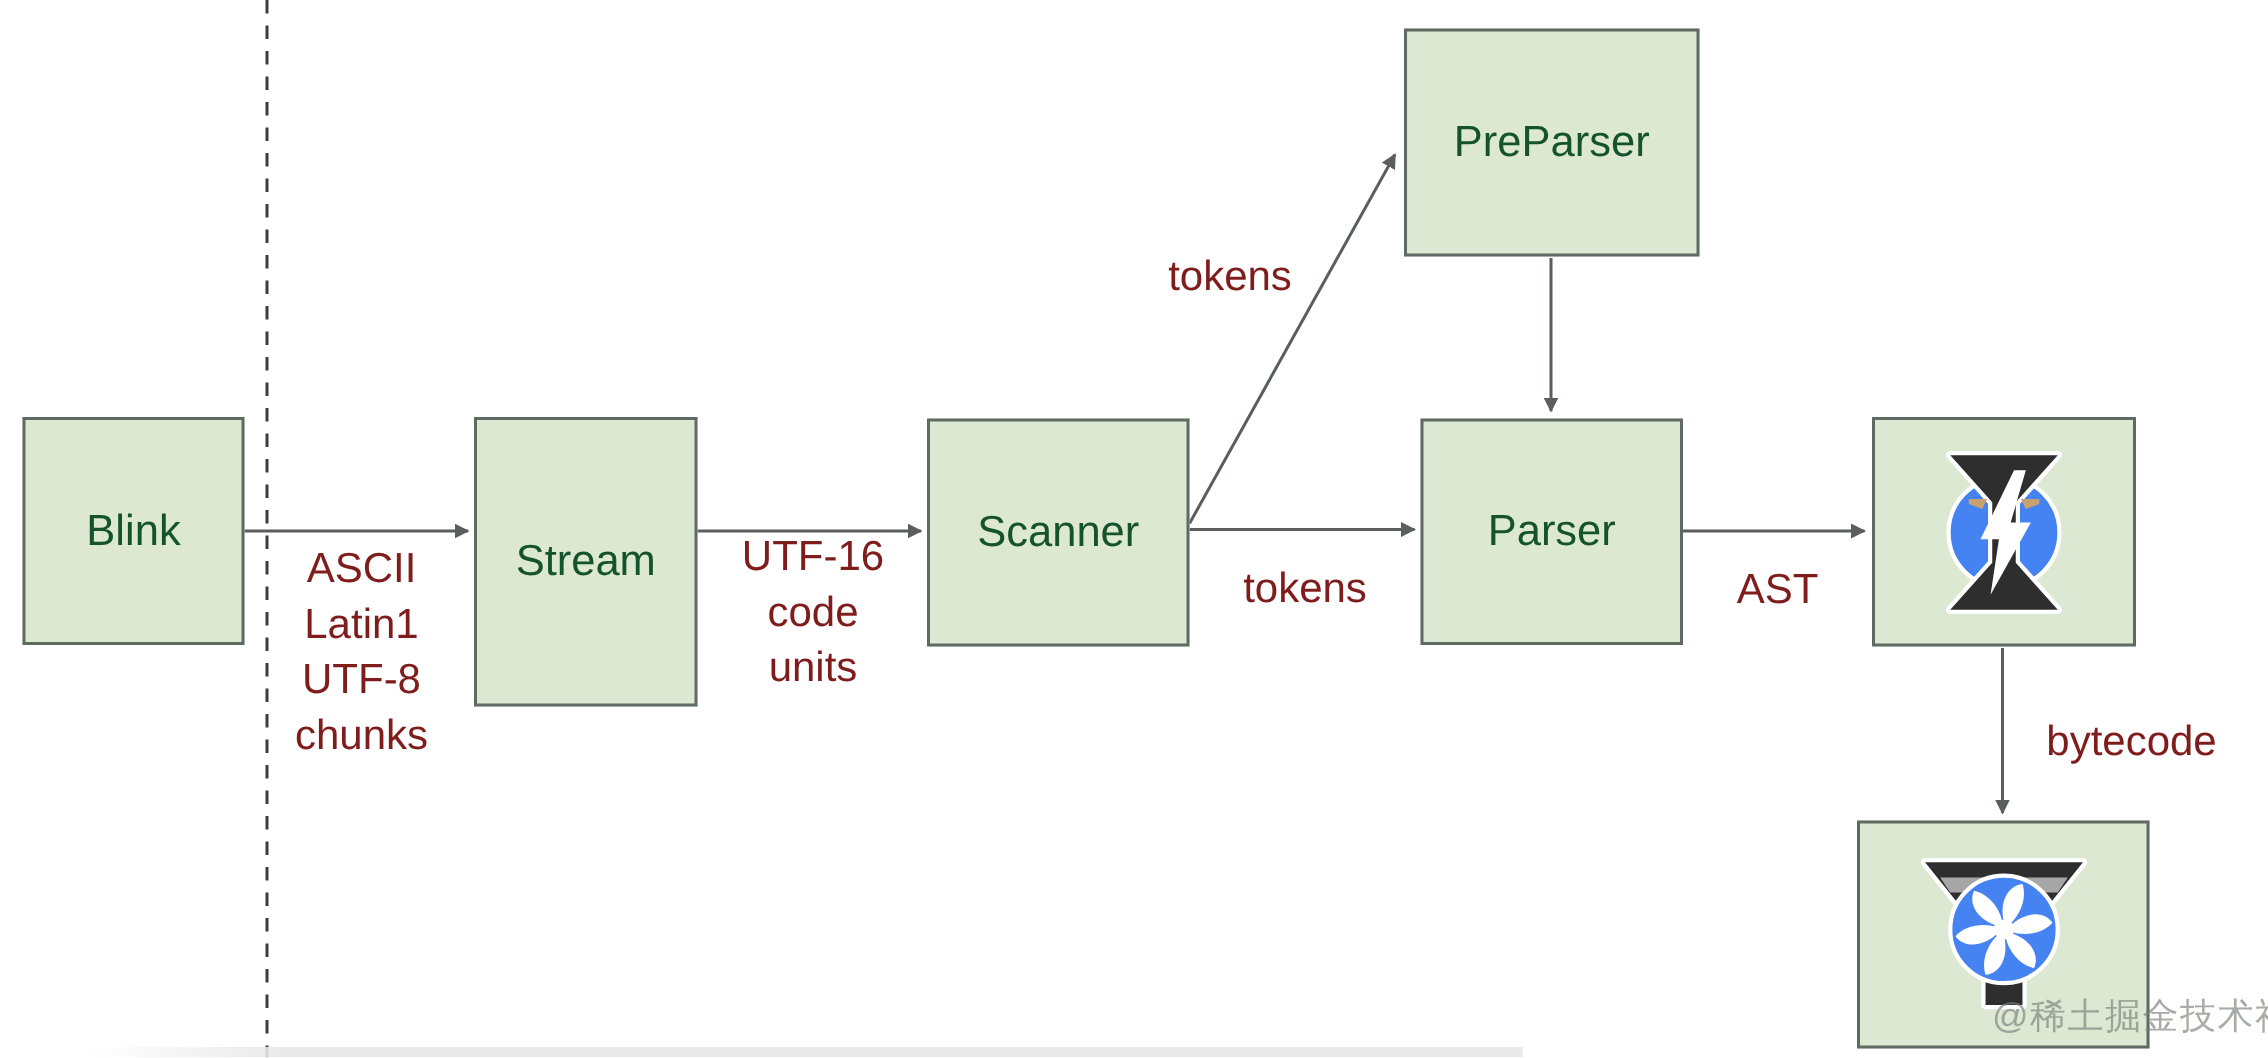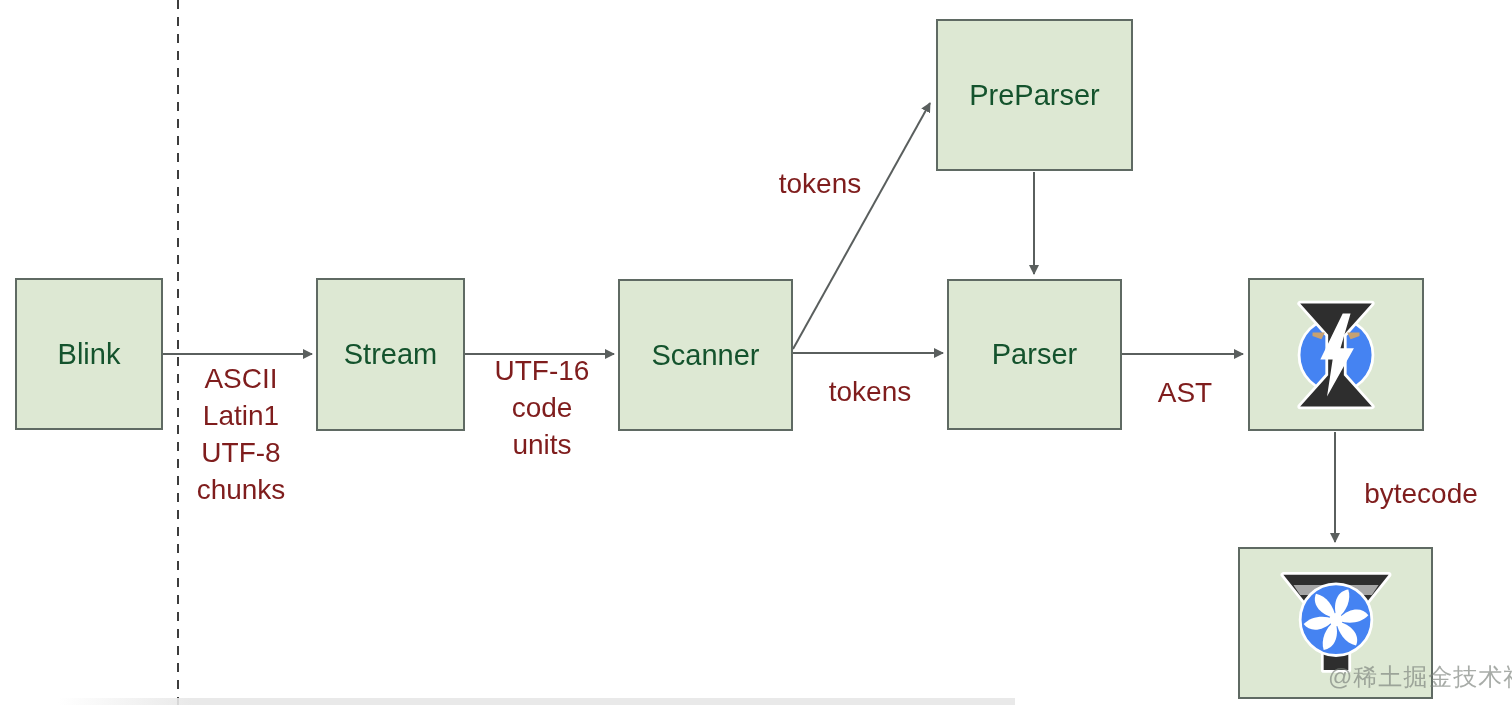--- a/index.html
+++ b/index.html
@@ -68,21 +68,21 @@
       <line x1="1034" y1="172" x2="1034" y2="274" marker-end="url(#arrow)"></line>
       <line x1="1122" y1="354" x2="1243" y2="354" marker-end="url(#arrow)"></line>
       <line x1="1335" y1="432" x2="1335" y2="542" marker-end="url(#arrow)"></line>
     </g>
   </svg>
 
   <div class="node" style="left:15px;top:278px;width:148px;height:152px;">
     <span>Blink</span>
   </div>
 
-  <div class="node" style="left:316px;top:278px;width:149px;height:153px;">
+  <div class="node" style="left:316px;top:278px;width:149px;height:193px;">
     <span>Stream</span>
   </div>
 
   <div class="node" style="left:618px;top:279px;width:175px;height:152px;">
     <span>Scanner</span>
   </div>
 
   <div class="node" style="left:936px;top:19px;width:197px;height:152px;">
     <span>PreParser</span>
   </div>

